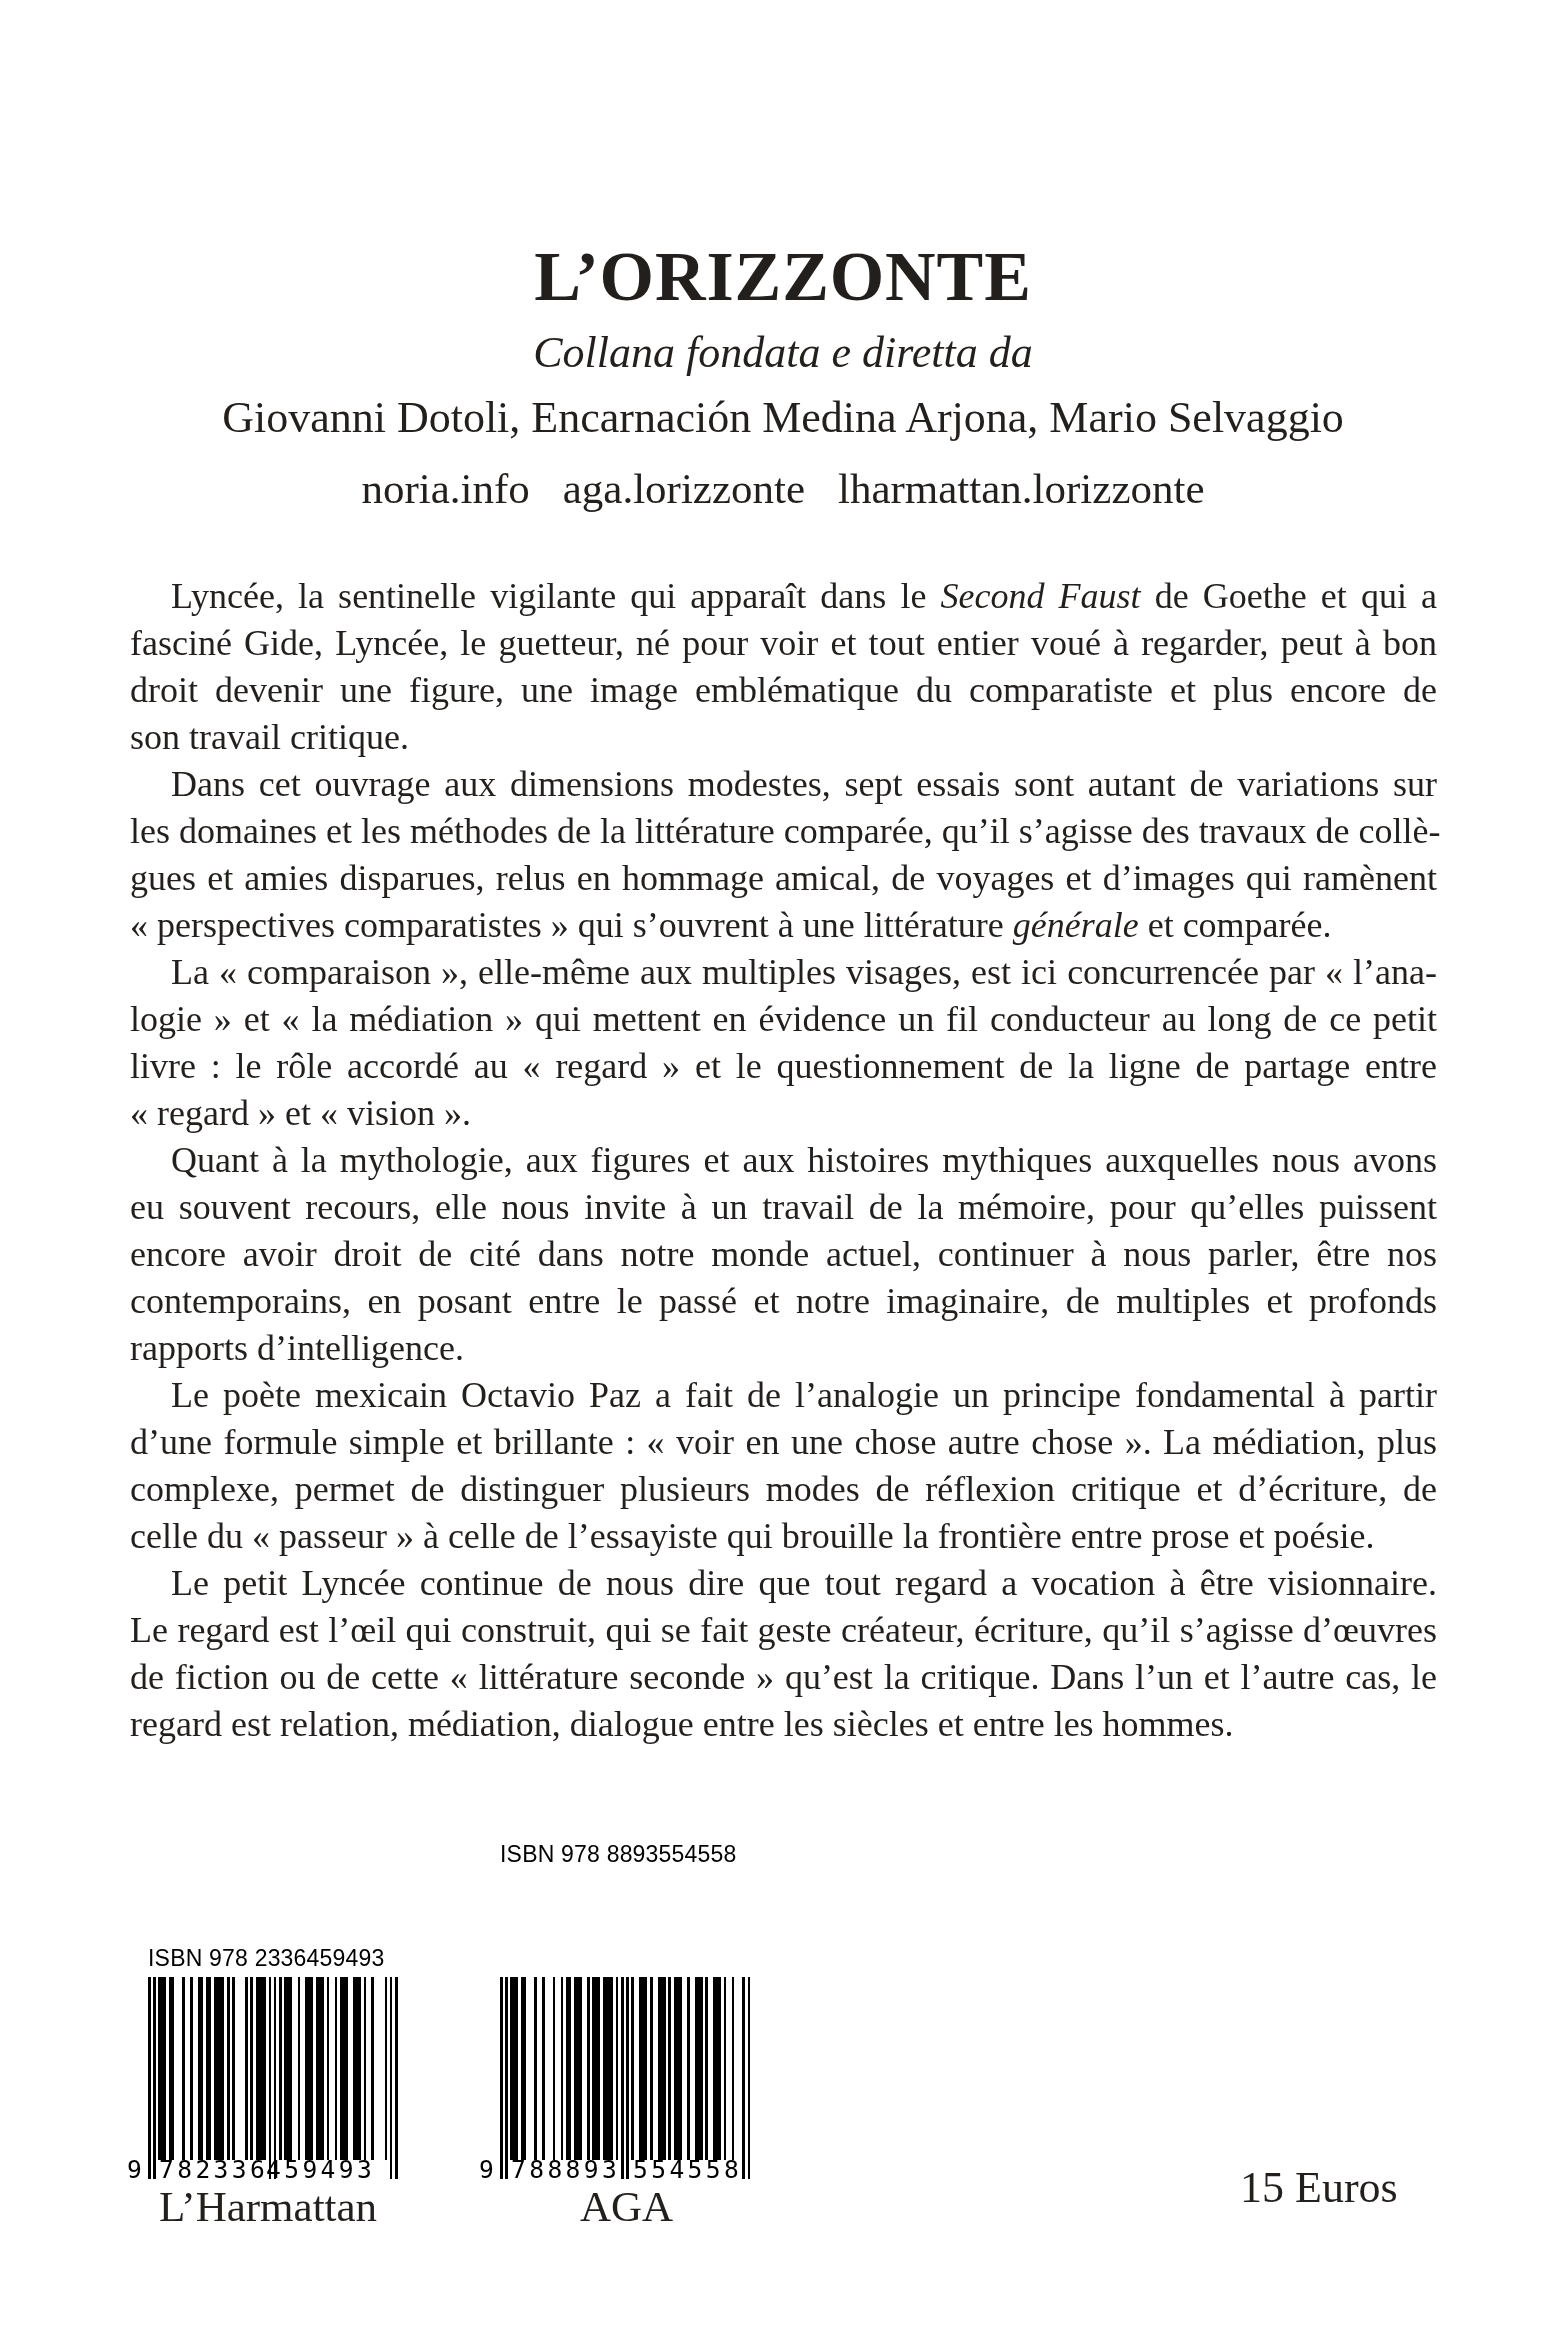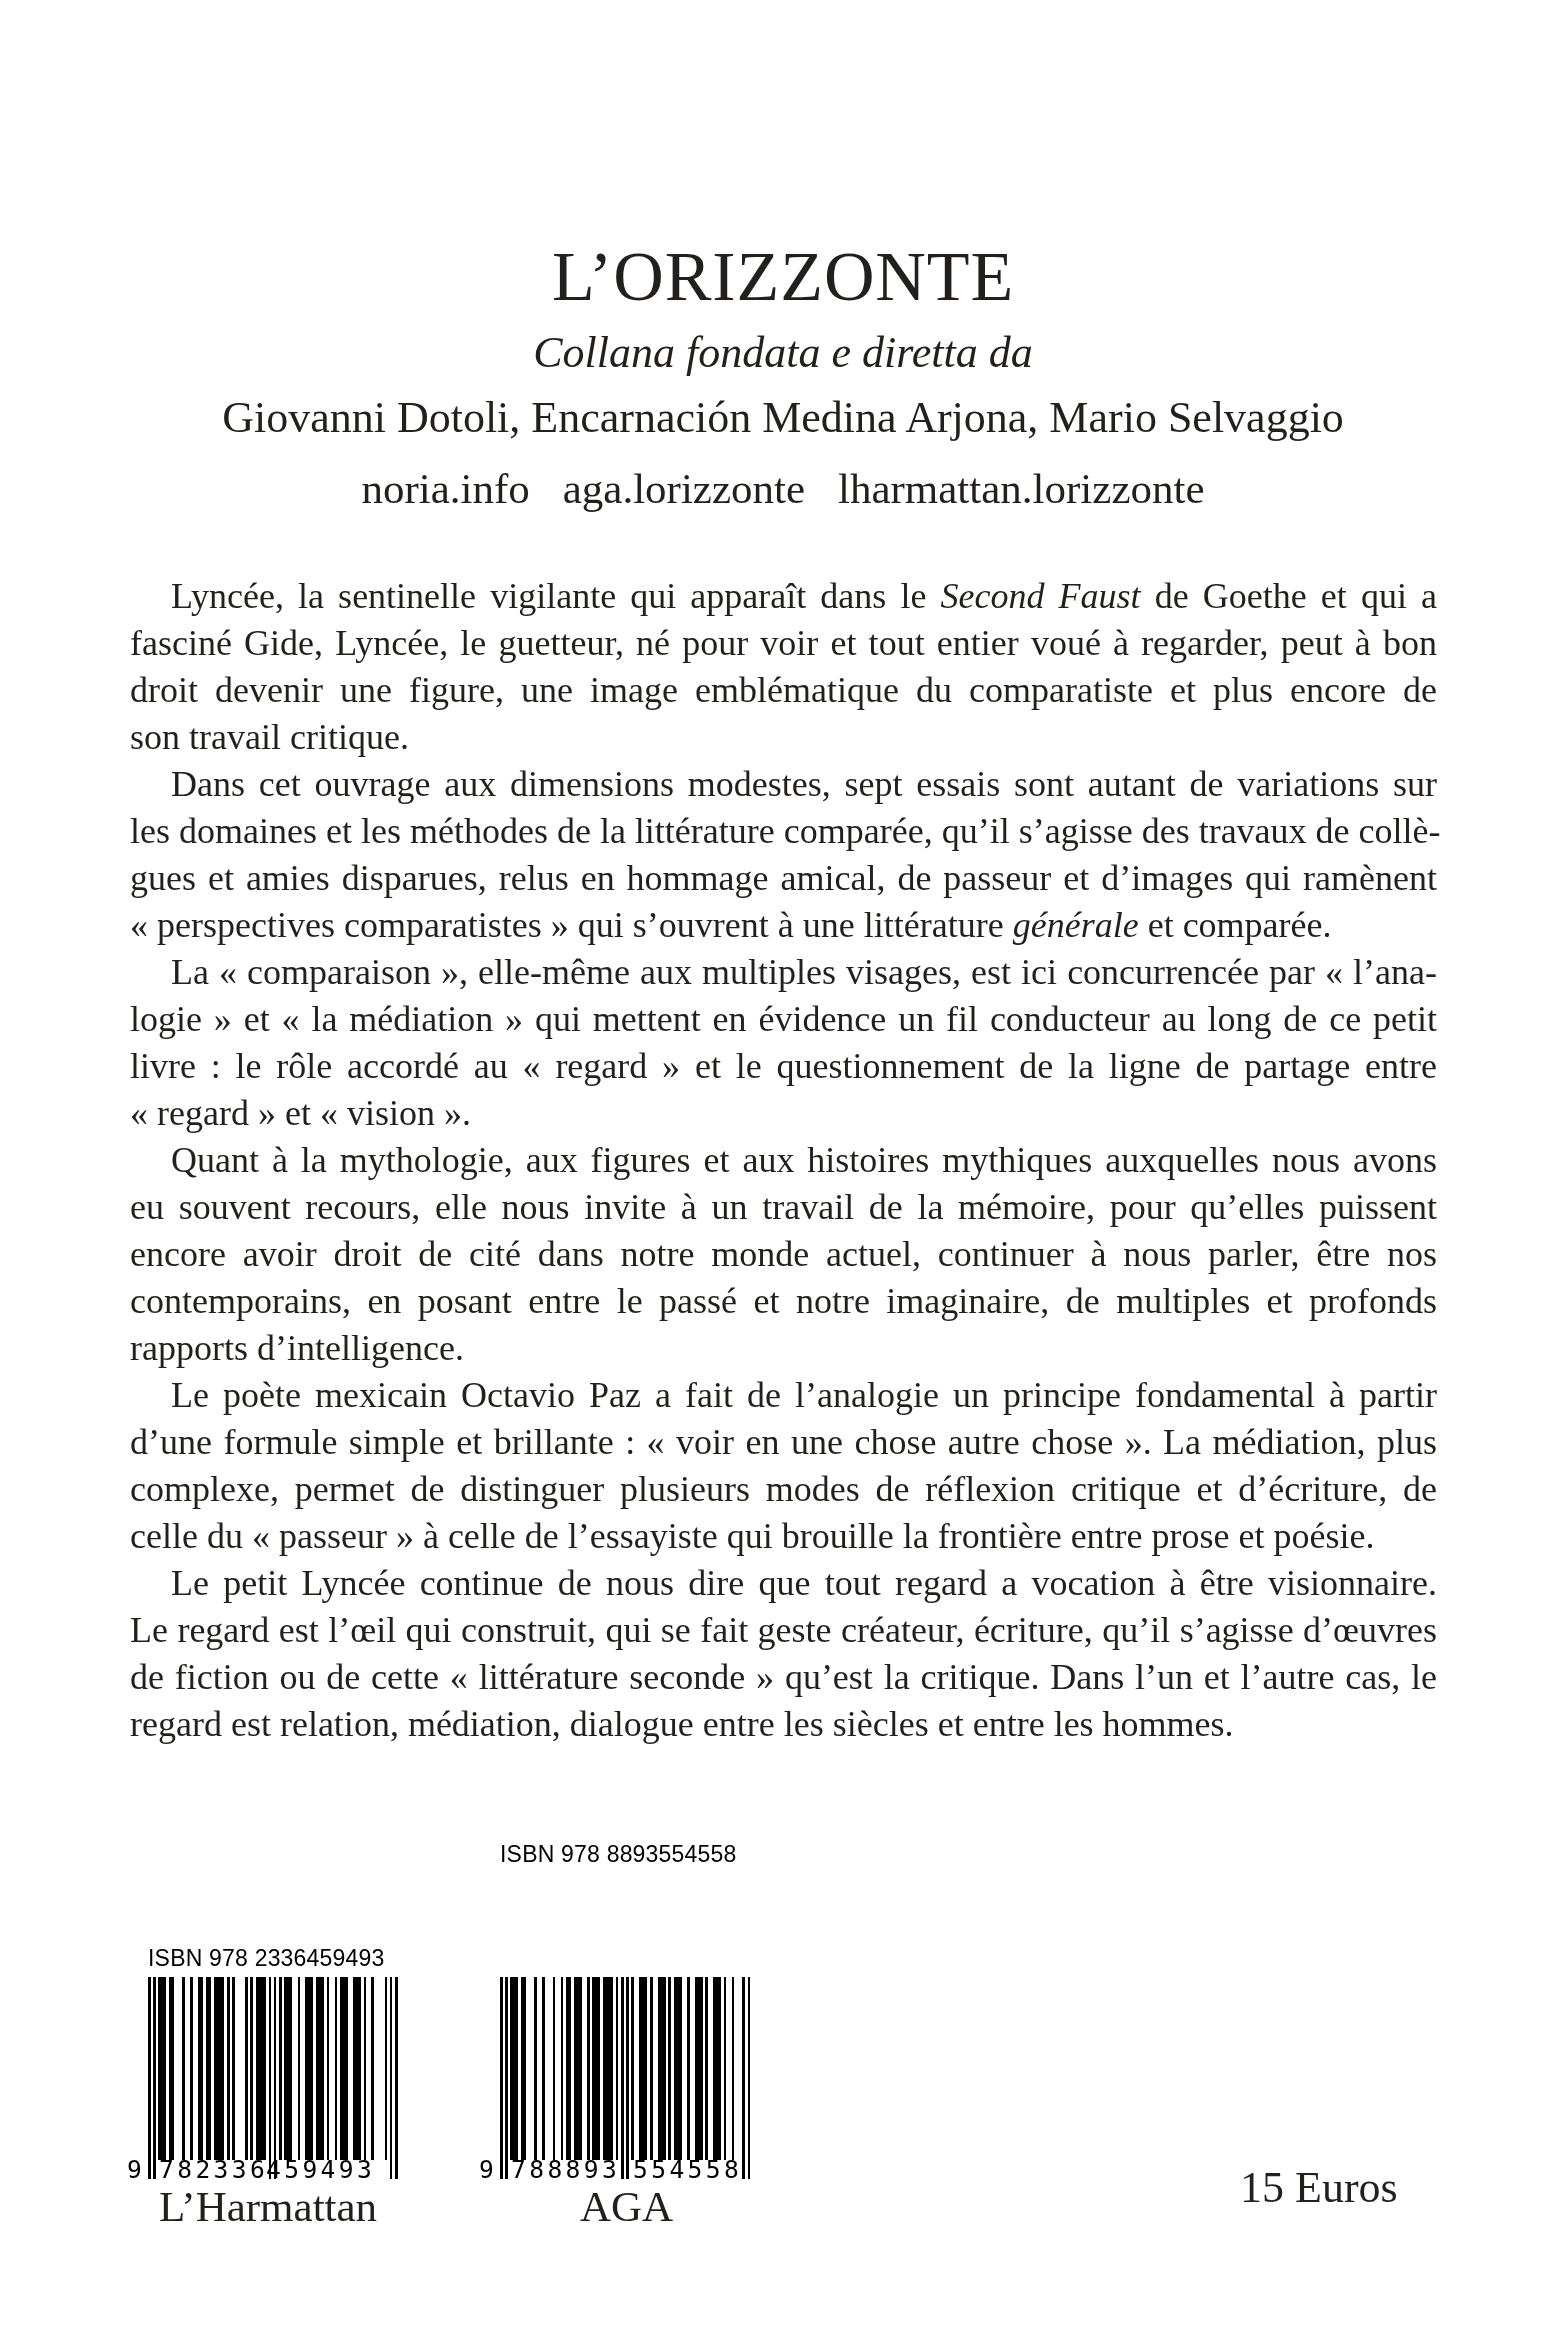--- a/index.html
+++ b/index.html
@@ -1,20 +1,20 @@
 <!DOCTYPE html>
 <html style="font-size:15px"><head>
 <meta charset="utf-8">
 <style>
   html, body { margin: 0; padding: 0; background: #ffffff; }
   body { width: 1566px; height: 2351px; position: relative; overflow: hidden;
          font-family: "Liberation Serif", "DejaVu Serif", serif; color: #231f1c; }
   .abs { position: absolute; }
   .center { left: 0; width: 1566px; text-align: center; white-space: nowrap; }
-  #series-title { top: 235px; font-size: 70px; line-height: 83px; letter-spacing: 0.9px; }
+  #series-title { top: 235px; font-size: 70px; line-height: 83px; letter-spacing: 0.9px; font-weight: bold; }
   #series-subtitle { top: 326px; font-size: 44px; line-height: 53px; font-style: italic; }
   #series-directors { top: 391px; font-size: 44px; line-height: 53px; }
   #series-links { top: 462px; font-size: 43px; line-height: 53px; word-spacing: 5.7px; }
 
   #blurb { left: 130px; top: 573px; width: 1307px; font-size: 36px; }
   .line { height: 47px; line-height: 47px; white-space: nowrap;
           text-align: justify; text-align-last: justify; overflow: visible; }
   .line.indent { padding-left: 41px; }
   .line.last { text-align: left; text-align-last: left; }
   .line i { font-style: italic; }
@@ -41,21 +41,21 @@
 <div id="blurb" class="abs">
     <div>
       <div class="line indent">Lyncée, la sentinelle vigilante qui apparaît dans le <i>Second Faust</i> de Goethe et qui a</div>
       <div class="line">fasciné Gide, Lyncée, le guetteur, né pour voir et tout entier voué à regarder, peut à bon</div>
       <div class="line">droit devenir une figure, une image emblématique du comparatiste et plus encore de</div>
       <div class="line last">son travail critique.</div>
     </div>
     <div>
       <div class="line indent">Dans cet ouvrage  aux dimensions modestes, sept essais sont autant de variations sur</div>
       <div class="line">les domaines et les méthodes de la littérature  comparée, qu’il s’agisse des travaux de collè-</div>
-      <div class="line">gues et amies disparues, relus en hommage amical, de passeur et d’images qui ramènent</div>
+      <div class="line">gues et amies disparues, relus en hommage amical, de voyages et d’images qui ramènent</div>
       <div class="line last">« perspectives comparatistes » qui s’ouvrent à une littérature <i>générale</i> et comparée.</div>
     </div>
     <div>
       <div class="line indent">La « comparaison », elle-même aux multiples visages, est ici concurrencée par « l’ana-</div>
       <div class="line">logie » et « la médiation » qui mettent en évidence un fil conducteur au long de ce petit</div>
       <div class="line">livre : le rôle accordé au « regard » et le questionnement de la ligne de partage entre</div>
       <div class="line last">« regard » et « vision ».</div>
     </div>
     <div>
       <div class="line indent">Quant à la mythologie, aux figures et aux histoires mythiques auxquelles nous avons</div>

